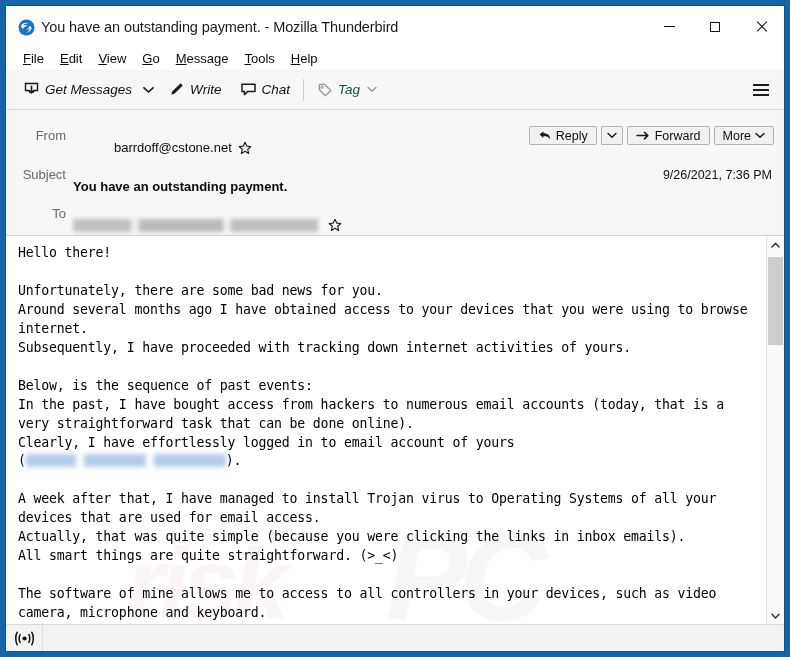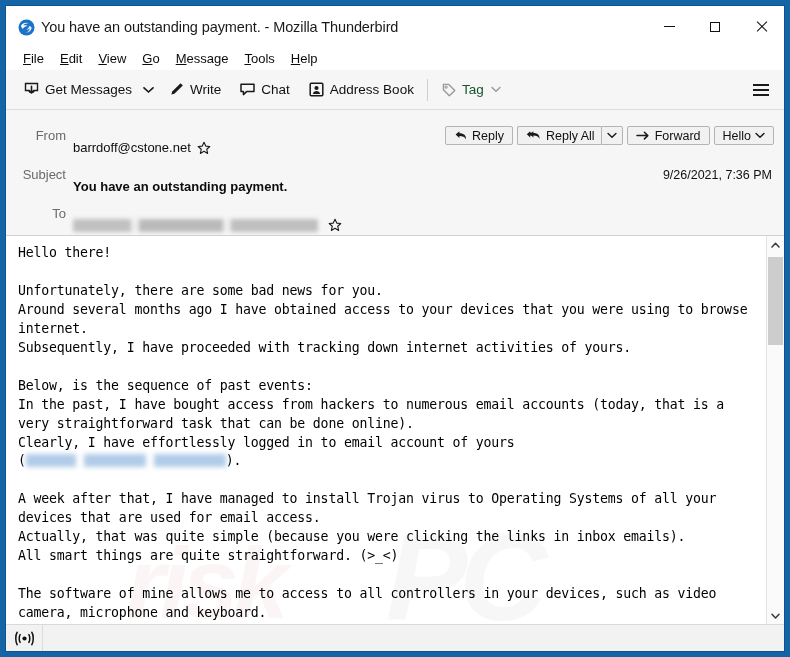--- a/index.html
+++ b/index.html
@@ -122,20 +122,21 @@
   
   .toolbar {
     height: 39px;
     min-height: 39px;
     background: #f6f6f6;
     border-bottom: 1px solid #dedede;
     display: flex;
     align-items: center;
     padding: 0 8px 0 10px;
     position: relative;
+    font-style: italic;
   }
   .tbtn {
     display: flex;
     align-items: center;
     gap: 5px;
     height: 28px;
     padding: 0 7px;
     border-radius: 2px;
     cursor: default;
     color: #111;
@@ -183,21 +184,21 @@
     border-bottom: 1px solid #d2d2d2;
     padding: 0 0 3px 0;
     position: relative;
   }
   .hdr-row {
     display: flex;
     align-items: center;
     min-height: 25px;
     padding: 0 6px 0 0;
   }
-  .hdr-row.first { padding-top: 6px; }
+  .hdr-row.first { padding-top: 6px; gap: 41px; }
   .hdr-label {
     width: 60px;
     text-align: right;
     font-size: 13px;
     color: #6a6a6a;
     padding-right: 7px;
     flex: 0 0 auto;
   }
   .hdr-value {
     font-size: 13px;
@@ -454,30 +455,20 @@
 
       <div class="tbtn" style="margin-left:4px">
         <span>
           <svg width="17" height="17" viewBox="0 0 17 17">
             <path d="M2 3.2h13v7.4H7.6L4.4 13.6v-3H2z" fill="none" stroke="#1a1a1a" stroke-width="1.5" stroke-linejoin="round"></path>
           </svg>
         </span>
         <span>Chat</span>
       </div>
 
-      <div class="tbtn" style="margin-left:4px">
-        <span>
-          <svg width="17" height="17" viewBox="0 0 17 17">
-            <rect x="2.2" y="2.2" width="12.6" height="12.6" rx="1" fill="none" stroke="#1a1a1a" stroke-width="1.5"></rect>
-            <circle cx="8.5" cy="7" r="2.1" fill="#1a1a1a"></circle>
-            <path d="M4.8 13c.5-2 1.9-3 3.7-3s3.2 1 3.7 3z" fill="#1a1a1a"></path>
-          </svg>
-        </span>
-        <span>Address Book</span>
-      </div>
 
       <div class="tb-sep"></div>
 
       <div class="tbtn disabled">
         <span>
           <svg width="16" height="16" viewBox="0 0 16 16">
             <path d="M2.4 2.4h5.4l6 6-5.4 5.4-6-6z" fill="none" stroke="#9a9a9a" stroke-width="1.4" stroke-linejoin="round"></path>
             <circle cx="5.1" cy="5.1" r="1.1" fill="none" stroke="#9a9a9a" stroke-width="1.1"></circle>
           </svg>
         </span>
@@ -514,45 +505,36 @@
         <div class="reply-group">
           <div class="rbtn">
             <span>
               <svg width="14" height="13" viewBox="0 0 14 13">
                   <path d="M5.4 2.2L1.6 5.6l3.8 3.5V7.1c3.3 0 5.4.9 6.6 3.5.2-4.4-2-6.3-6.6-6.4z" fill="#1a1a1a"></path>
                 </svg>
             </span>
             <span>Reply</span>
           </div>
           <div class="split">
-            <div class="rbtn split-main">
-              <span>
-                <svg width="16" height="13" viewBox="0 0 16 13">
-                  <path d="M4.2 2.2L0.8 5.3l3.4 3.1V6.6c.5 0 1 0 1.4.1L8 4.4C6.9 3.9 5.7 3.6 4.2 3.5z" fill="#1a1a1a"></path>
-                  <path d="M7.4 2.2L3.9 5.3l3.5 3.1V6.6c3.1 0 5 .9 6.1 3.3.2-4.1-1.9-5.9-6.1-6z" fill="#1a1a1a"></path>
-                </svg>
-              </span>
-              <span>Reply All</span>
-            </div>
             <div class="rbtn split-arrow">
               <svg width="10" height="7" viewBox="0 0 11 8">
                   <path d="M1 1.8L5.5 6 10 1.8" fill="none" stroke="#1a1a1a" stroke-width="1.7" stroke-linecap="round" stroke-linejoin="round"></path>
                 </svg>
             </div>
           </div>
           <div class="rbtn">
             <span>
               <svg width="15" height="11" viewBox="0 0 15 11">
                   <path d="M1 5.6h10.4M8.4 2.3l3.4 3.3-3.4 3.3" fill="none" stroke="#1a1a1a" stroke-width="1.5" stroke-linecap="round" stroke-linejoin="round"></path>
                 </svg>
             </span>
             <span>Forward</span>
           </div>
           <div class="rbtn">
-            <span>Hello</span>
+            <span>More</span>
             <span>
               <svg width="10" height="7" viewBox="0 0 11 8">
                   <path d="M1 1.8L5.5 6 10 1.8" fill="none" stroke="#1a1a1a" stroke-width="1.7" stroke-linecap="round" stroke-linejoin="round"></path>
                 </svg>
             </span>
           </div>
         </div>
       </div>
 
       <div class="hdr-row">

